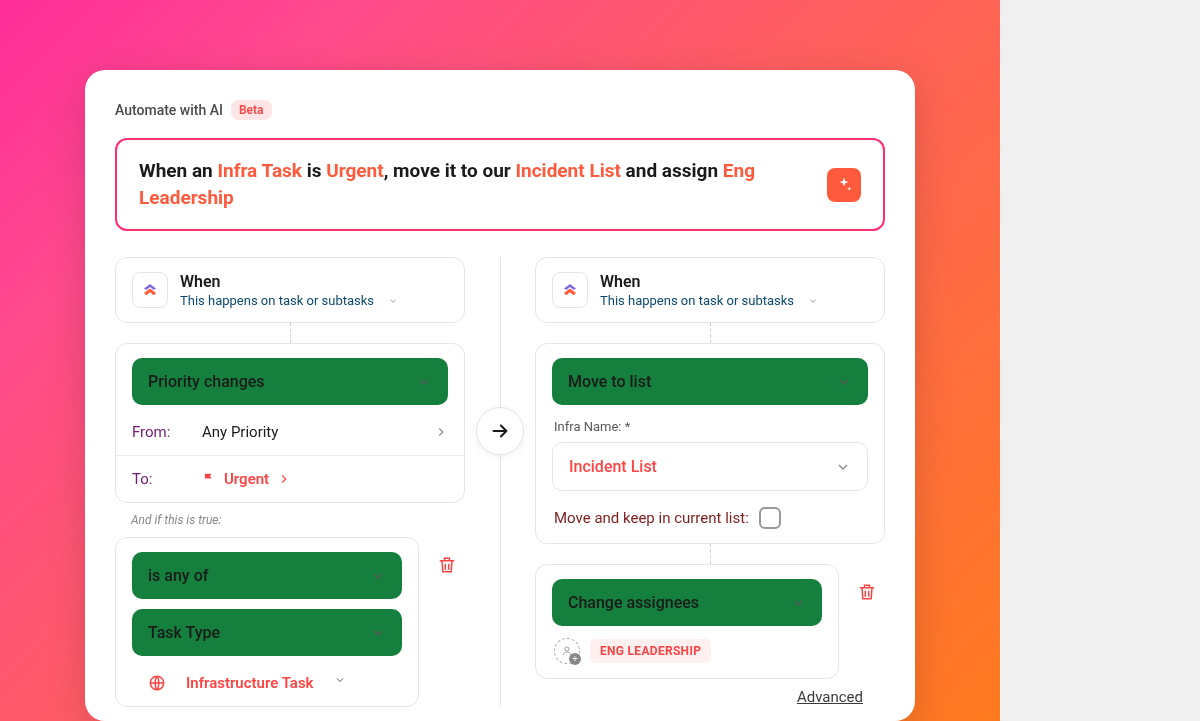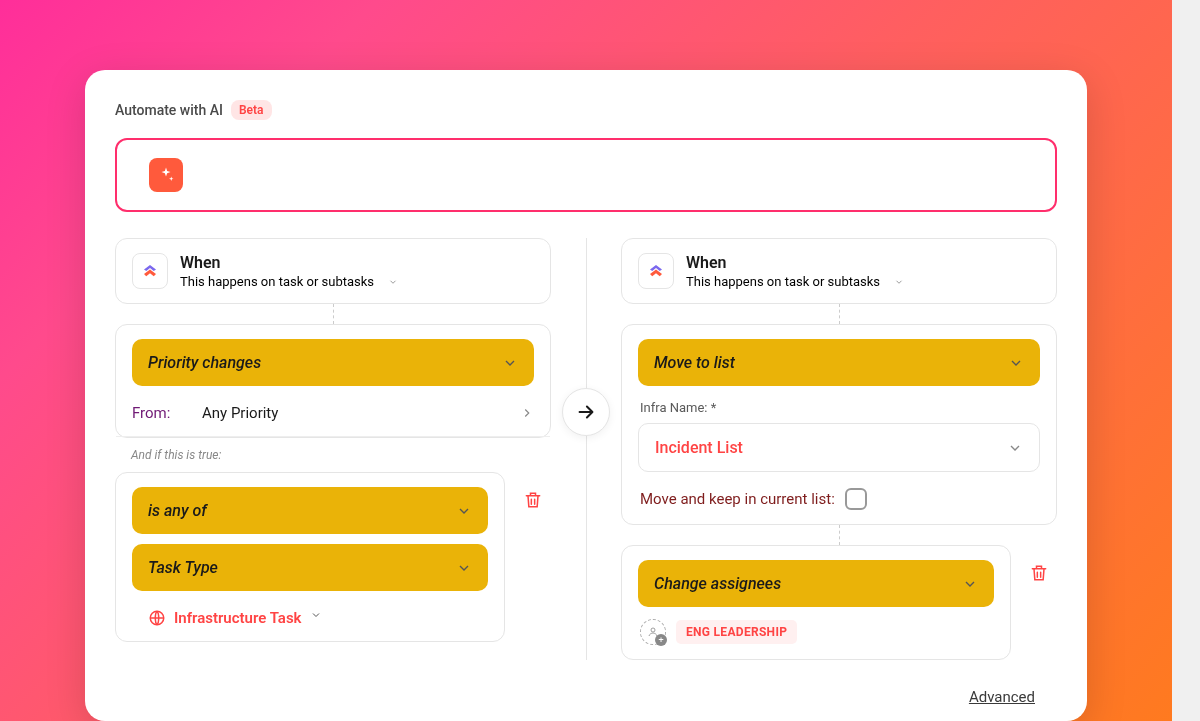--- a/index.html
+++ b/index.html
@@ -1,18 +1,18 @@
 <!DOCTYPE html>
 <html><head>
 <meta charset="utf-8">
 <style>
 * { box-sizing: border-box; margin: 0; padding: 0; }
 body { font-family: -apple-system, BlinkMacSystemFont, 'Segoe UI', Roboto, sans-serif; background: #f0f0f0; }
 .outer {
-  width: 1172px; height: 721px; position: relative;
+  width: 1000px; height: 721px; position: relative;
   background: linear-gradient(135deg, #ff2e9a 0%, #ff4a8c 20%, #ff5f5f 50%, #ff6d3f 75%, #ff7a1f 100%);
   padding: 20px;
 }
 .card {
   position: absolute; top: 70px; left: 85px; right: 85px; bottom: 0;
   background: #fff; border-radius: 20px; padding: 30px 30px 0 30px;
   box-shadow: 0 10px 40px rgba(0,0,0,0.15);
   overflow: hidden;
 }
 .header-line { display: flex; align-items: center; gap: 8px; margin-bottom: 18px; }
@@ -41,39 +41,39 @@
 }
 .block {
   border: 1px solid #e5e5e5; border-radius: 12px; padding: 14px 16px; background: #fff;
 }
 .when-block { display: flex; align-items: flex-start; gap: 12px; }
 .logo-sq {
   width: 36px; height: 36px; border: 1px solid #e5e5e5; border-radius: 8px;
   display: flex; align-items: center; justify-content: center;
 }
 .when-title { font-size: 16px; font-weight: 600; color: #1a1a1a; }
-.when-sub { font-size: 13px; color: #000000; display: flex; align-items: center; gap: 14px; margin-top: 2px; }
+.when-sub { font-size: 13px; color: #0c4a6e; display: flex; align-items: center; gap: 14px; margin-top: 2px; }
 .connector { height: 20px; border-left: 1px dashed #ccc; margin-left: 50%; width: 1px; }
 .gray-drop {
-  background: #eab308; border-radius: 10px; padding: 14px 16px;
+  background: #15803d; border-radius: 10px; padding: 14px 16px;
   display: flex; align-items: center; justify-content: space-between;
-  font-size: 16px; color: #1a1a1a; font-weight: 500; cursor: pointer; font-style: italic;
+  font-size: 16px; color: #1a1a1a; font-weight: 500; cursor: pointer;
 }
 .row { display: flex; align-items: center; padding: 14px 16px; gap: 20px; font-size: 15px; }
 .row-label { color: #701a75; min-width: 50px; }
 .row-val { color: #1a1a1a; flex: 1; display: flex; align-items: center; gap: 8px; }
 .row-val.red { color: #ff4444; font-weight: 600; }
 .chev-r { color: #888; }
 .divline { border-top: 1px solid #eee; }
 .and-if { font-size: 12px; font-style: italic; color: #888; padding: 10px 0 10px 16px; }
 .inner-cond .gray-drop { margin-bottom: 10px; }
 .block-with-trash { display: flex; align-items: flex-start; gap: 10px; }
 .block-with-trash .block { flex: 1; }
 .trash-btn { width: 36px; height: 36px; display: flex; align-items: center; justify-content: center; color: #ff4444; cursor: pointer; margin-top: 10px; }
-.infra-tag { display: flex; align-items: flex-start; gap: 8px; color: #ff4444; font-weight: 600; font-size: 15px; padding: 8px 16px 0 16px; }
+.infra-tag { display: flex; align-items: flex-start; gap: 20px; color: #ff4444; font-weight: 600; font-size: 15px; padding: 8px 16px 0 16px; }
 .label-sm { font-size: 13px; color: #5a5a5a; margin: 14px 0 8px 2px; }
 .list-select {
   border: 1px solid #e5e5e5; border-radius: 10px; padding: 14px 16px;
   display: flex; align-items: center; justify-content: space-between;
   font-size: 16px; color: #ff4444; font-weight: 500; cursor: pointer;
 }
 .keep-row { display: flex; align-items: center; gap: 10px; font-size: 15px; color: #7f1d1d; margin-top: 16px; padding: 0 2px; }
 .checkbox { width: 22px; height: 22px; border: 2px solid #999; border-radius: 6px; }
 .eng-chip {
   background: #fff0f0; color: #ff4444; font-size: 12px; font-weight: 700;
@@ -92,20 +92,21 @@
 <body>
 
 <div class="outer">
   <div class="card">
     <div class="header-line">
       <span class="header-text">Automate with AI</span>
       <span class="beta-pill">Beta</span>
     </div>
 
     <div class="ai-input">
+      <div class="ai-text" id="ai-text"><span>When an </span><span class="hl">Infra Task</span><span> is </span><span class="hl">Urgent</span><span>, move it to our </span><span class="hl">Incident List</span><span> and assign </span><span class="hl">Eng Leadership</span></div>
       <div class="ai-btn">
         <svg width="18" height="18" viewBox="0 0 24 24" fill="none">
           <path d="M12 2l1.5 4.5L18 8l-4.5 1.5L12 14l-1.5-4.5L6 8l4.5-1.5L12 2z M19 14l.8 2.2L22 17l-2.2.8L19 20l-.8-2.2L16 17l2.2-.8L19 14z" fill="#fff"></path>
         </svg>
       </div>
     </div>
 
     <div class="cols">
       <div class="divider"></div>
       <div class="arrow-circle">
@@ -147,20 +148,32 @@
           <div class="row">
             <span class="row-label">From:</span>
             <span class="row-val">Any Priority</span>
             <span class="chev-r">
               <svg width="14" height="14" viewBox="0 0 24 24">
                   <path d="M9 6l6 6-6 6" stroke="#888" stroke-width="2" fill="none"></path>
                 </svg>
             </span>
           </div>
           <div class="divline"></div>
+          <div class="row">
+            <span class="row-label">To:</span>
+            <span class="row-val red">
+              <svg width="14" height="14" viewBox="0 0 24 24">
+                  <path d="M5 3v18M5 3h11l-2 4 2 4H5" fill="#ff4444"></path>
+                </svg>
+              <span>Urgent</span>
+              <svg width="14" height="14" viewBox="0 0 24 24">
+                  <path d="M9 6l6 6-6 6" stroke="#ff4444" stroke-width="2" fill="none"></path>
+                </svg>
+            </span>
+          </div>
         </div>
 
         <div class="and-if">And if this is true:</div>
 
         <div class="block-with-trash">
           <div class="block inner-cond">
             <div class="gray-drop">
               <span>is any of</span>
               <svg width="16" height="16" viewBox="0 0 24 24">
                   <path d="M6 9l6 6 6-6" stroke="#555" stroke-width="2" fill="none"></path>

